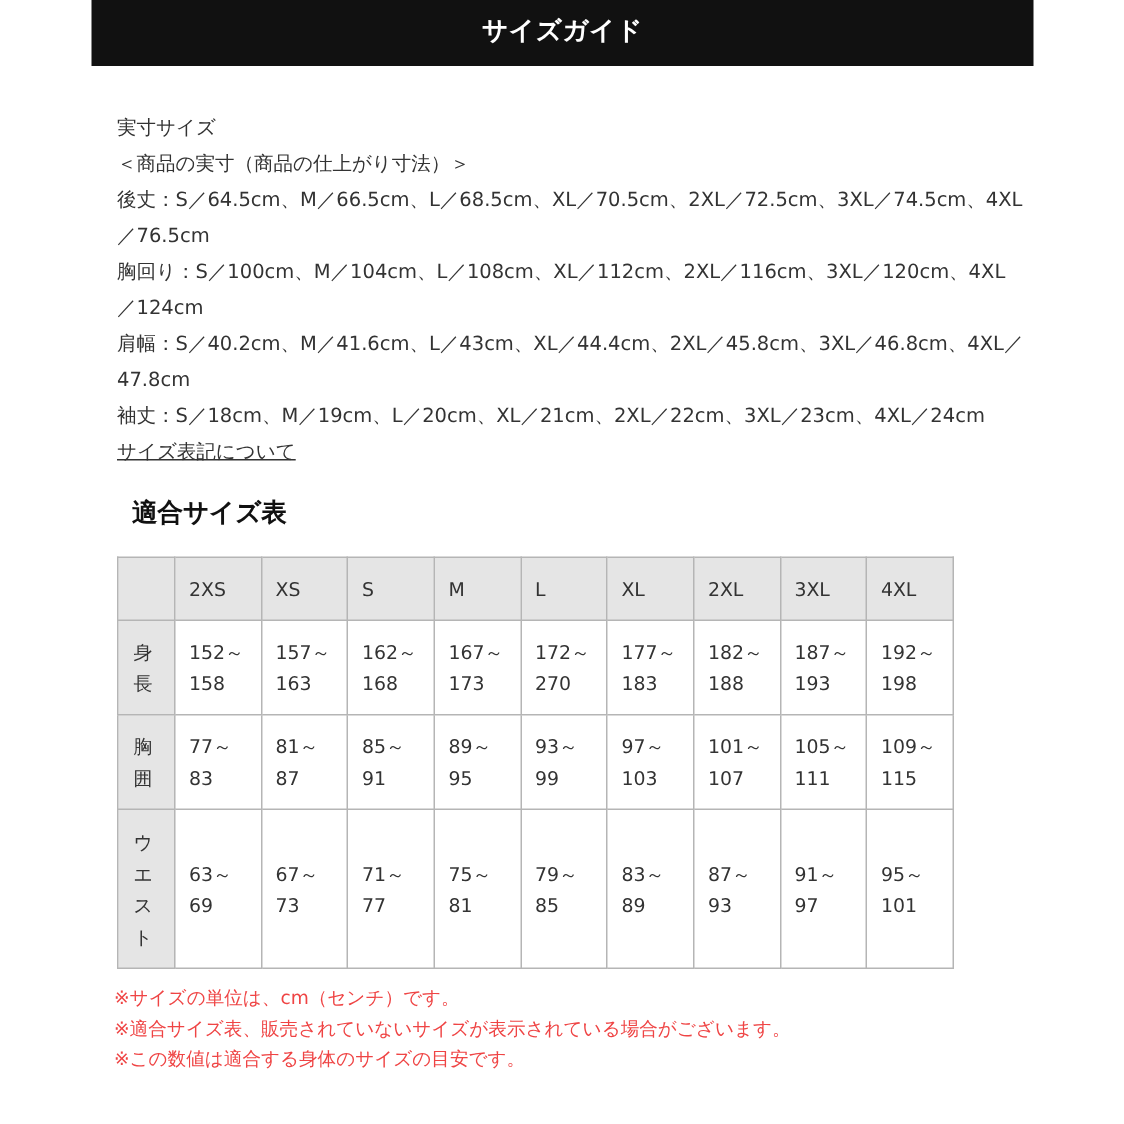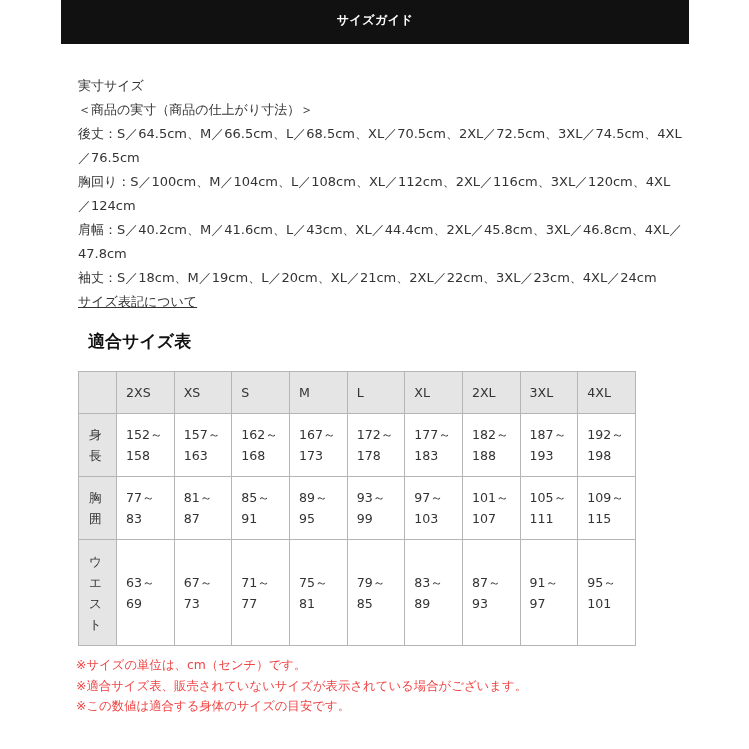--- a/index.html
+++ b/index.html
@@ -21,21 +21,21 @@
       top: 0;
       width: 628px;
       height: 44px;
       background: #111111;
       display: flex;
       align-items: center;
       justify-content: center;
     }
     .header-title {
       color: #ffffff;
-      font-size: 12px;
+      font-size: 17px;
       font-weight: bold;
       letter-spacing: 0.5px;
       margin-top: -4px;
     }
     .spec-block {
       position: absolute;
       left: 78px;
       top: 74px;
       width: 605px;
       font-size: 13px;
@@ -142,21 +142,21 @@
   <tbody>
     <tr class="row-height">
       <th class="vlabel">
         <span>身</span>
         <span>長</span>
       </th>
       <td><span>152～</span><br><span>158</span></td>
       <td><span>157～</span><br><span>163</span></td>
       <td><span>162～</span><br><span>168</span></td>
       <td><span>167～</span><br><span>173</span></td>
-      <td><span>172～</span><br><span>178</span></td>
+      <td><span>172～</span><br><span>270</span></td>
       <td><span>177～</span><br><span>183</span></td>
       <td><span>182～</span><br><span>188</span></td>
       <td><span>187～</span><br><span>193</span></td>
       <td><span>192～</span><br><span>198</span></td>
     </tr>
     <tr class="row-chest">
       <th class="vlabel">
         <span>胸</span>
         <span>囲</span>
       </th>

